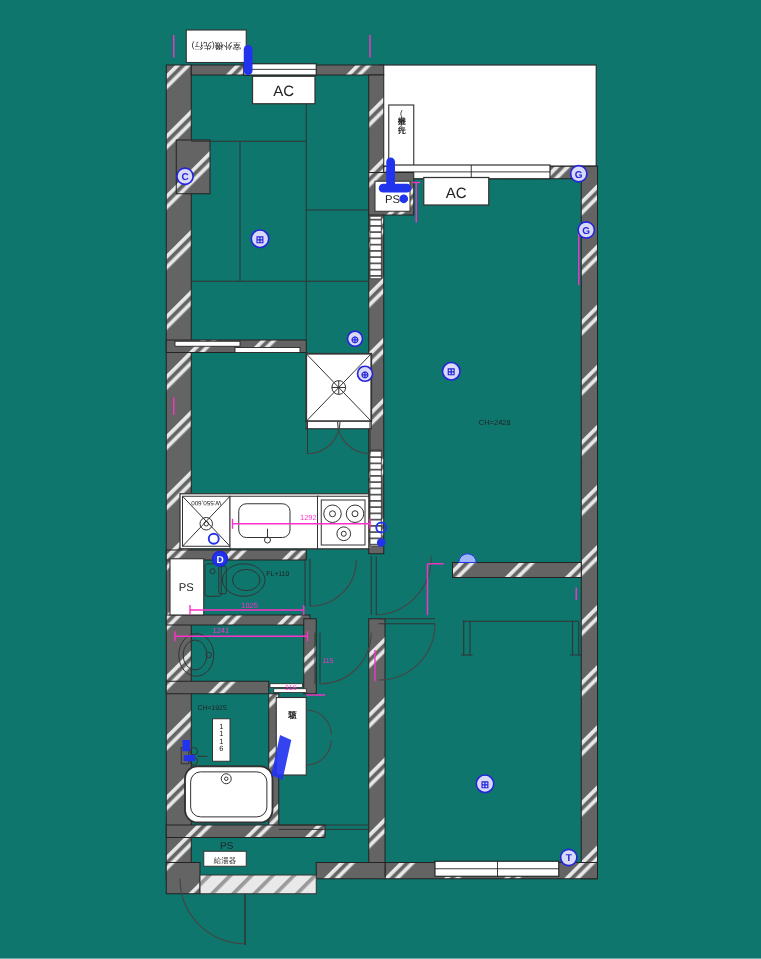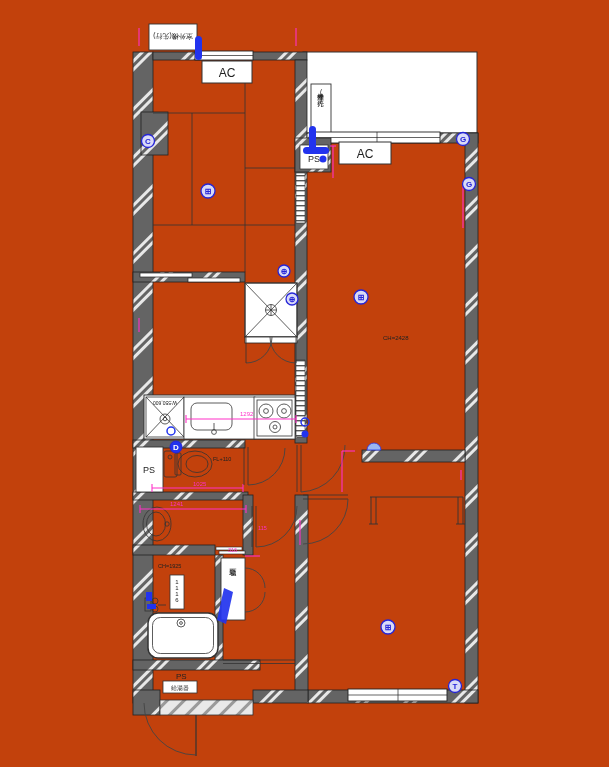--- a/index.html
+++ b/index.html
@@ -1,16 +1,16 @@
 <!DOCTYPE html>
 <html><head>
 <meta charset="utf-8">
 <style>
   html,body{margin:0;padding:0;background:#fff;}
-  #stage{position:relative;width:609px;height:767px;background:#c2410c;overflow:hidden;
+  #stage{position:relative;width:609px;height:767px;background:#0f766e;overflow:hidden;
          font-family:"Liberation Sans", sans-serif;}
   svg{position:absolute;left:0;top:0;}
   text{font-family:"Liberation Sans", sans-serif;fill:#222;}
   .lbl{fill:#222;}
   .dim{fill:#ff30c8;}
   .mtext{fill:#2424d8;font-weight:bold;text-anchor:middle;}
   .vtext{writing-mode:vertical-rl;text-orientation:upright;}
   .thin{stroke:#333;stroke-width:0.8;fill:none;}
   .arc{stroke:#444;stroke-width:0.9;fill:none;}
   .mag{stroke:#ff30c8;stroke-width:1.1;fill:none;}

